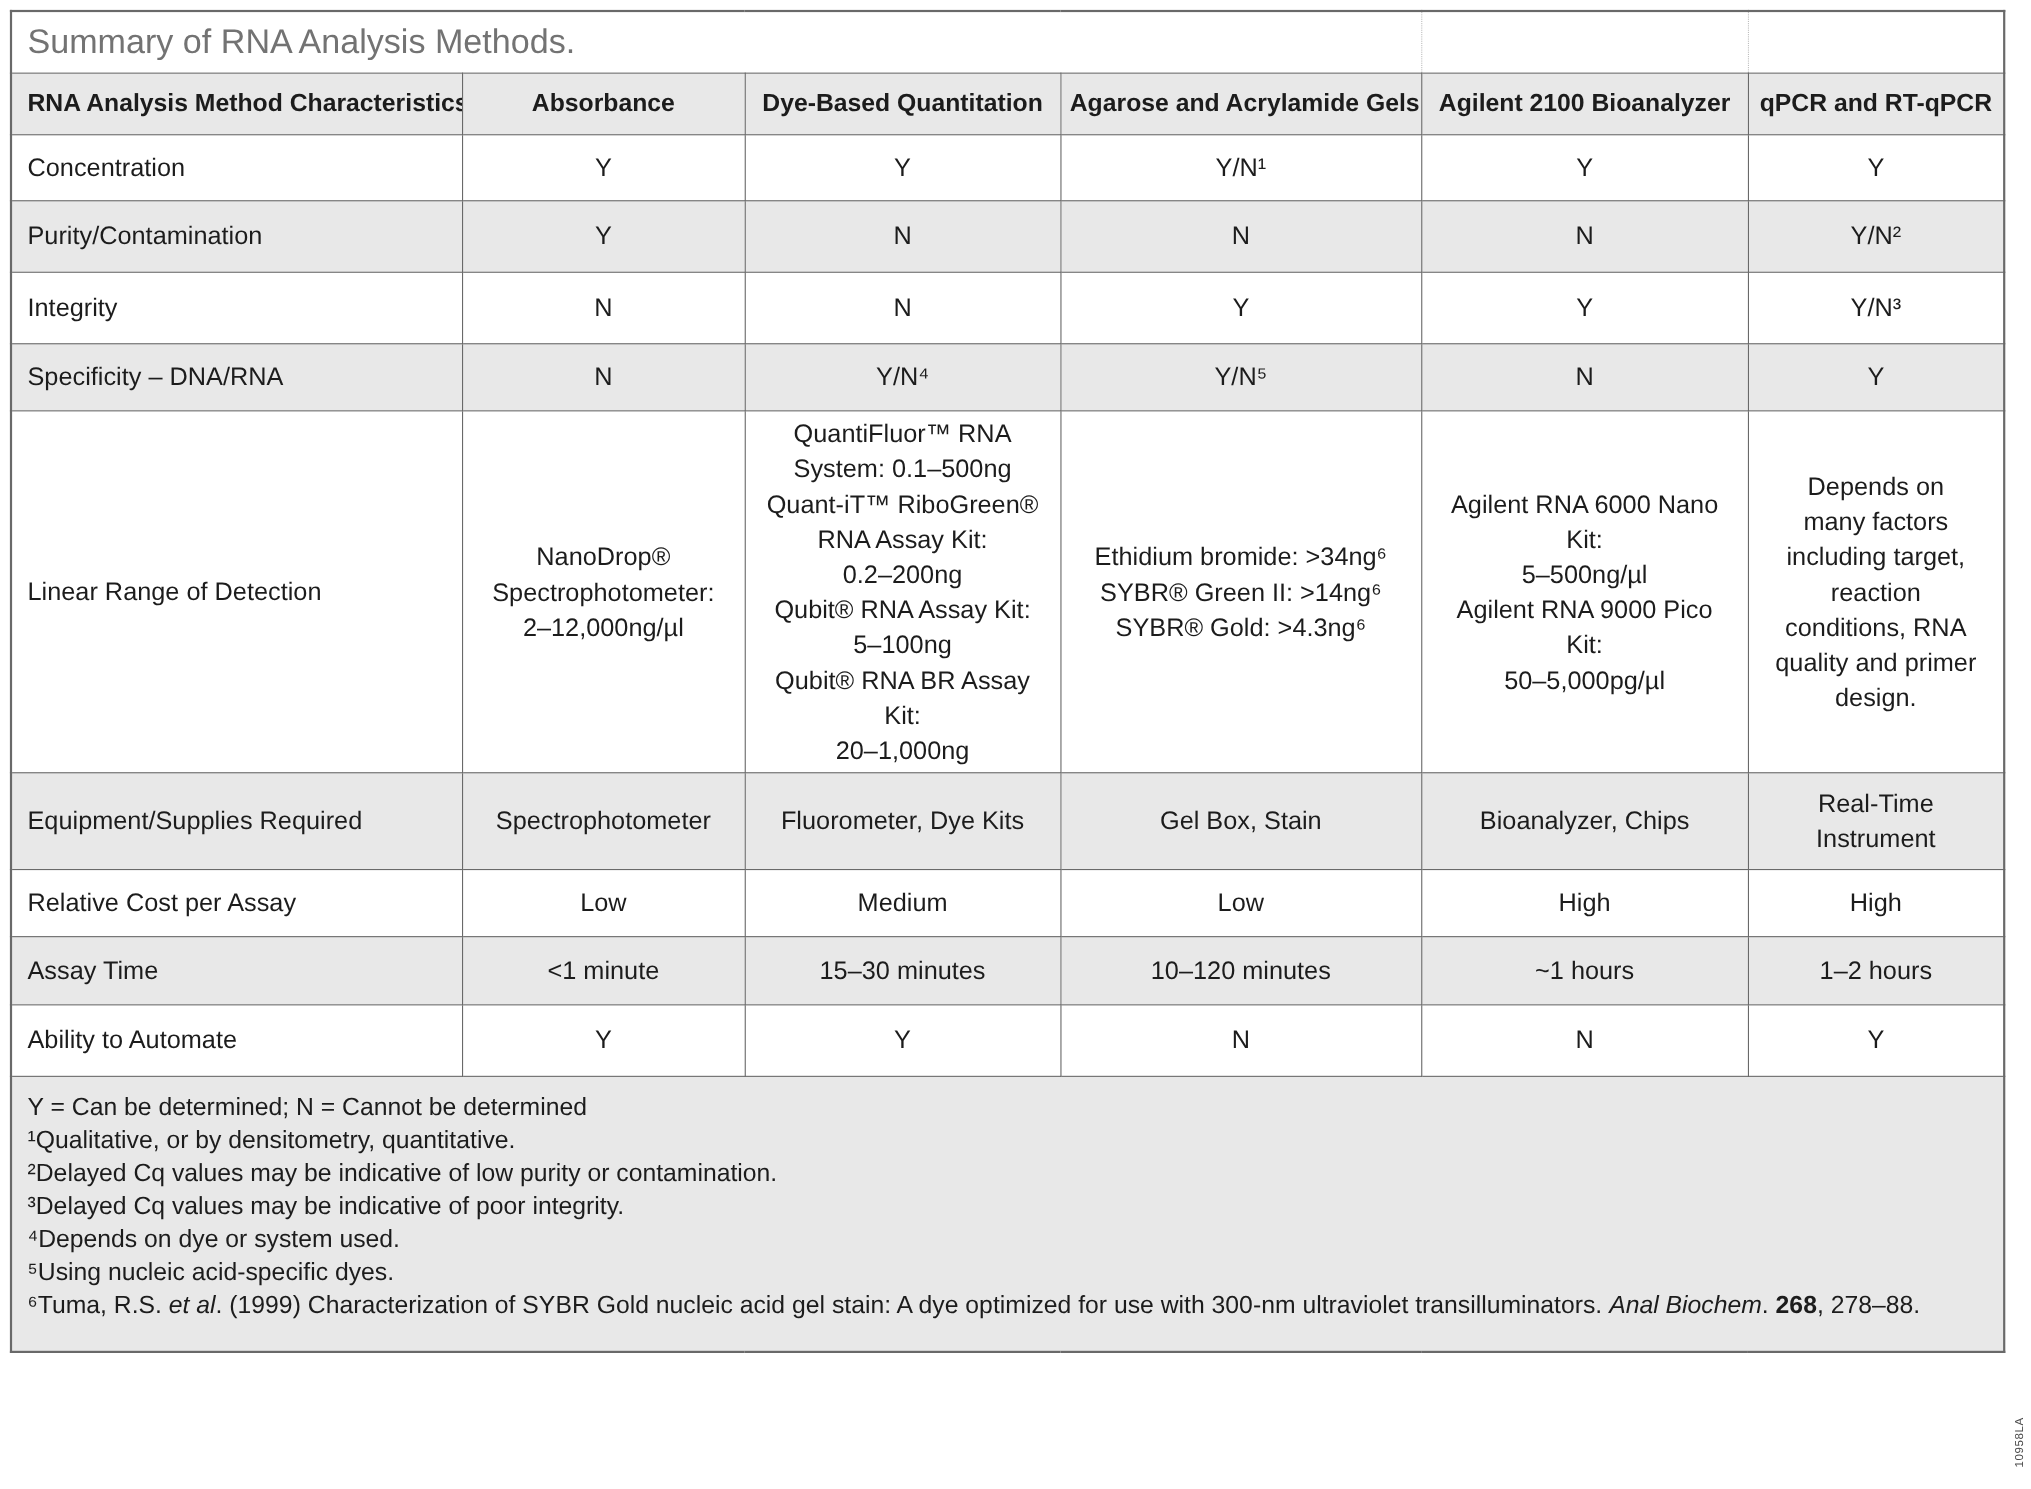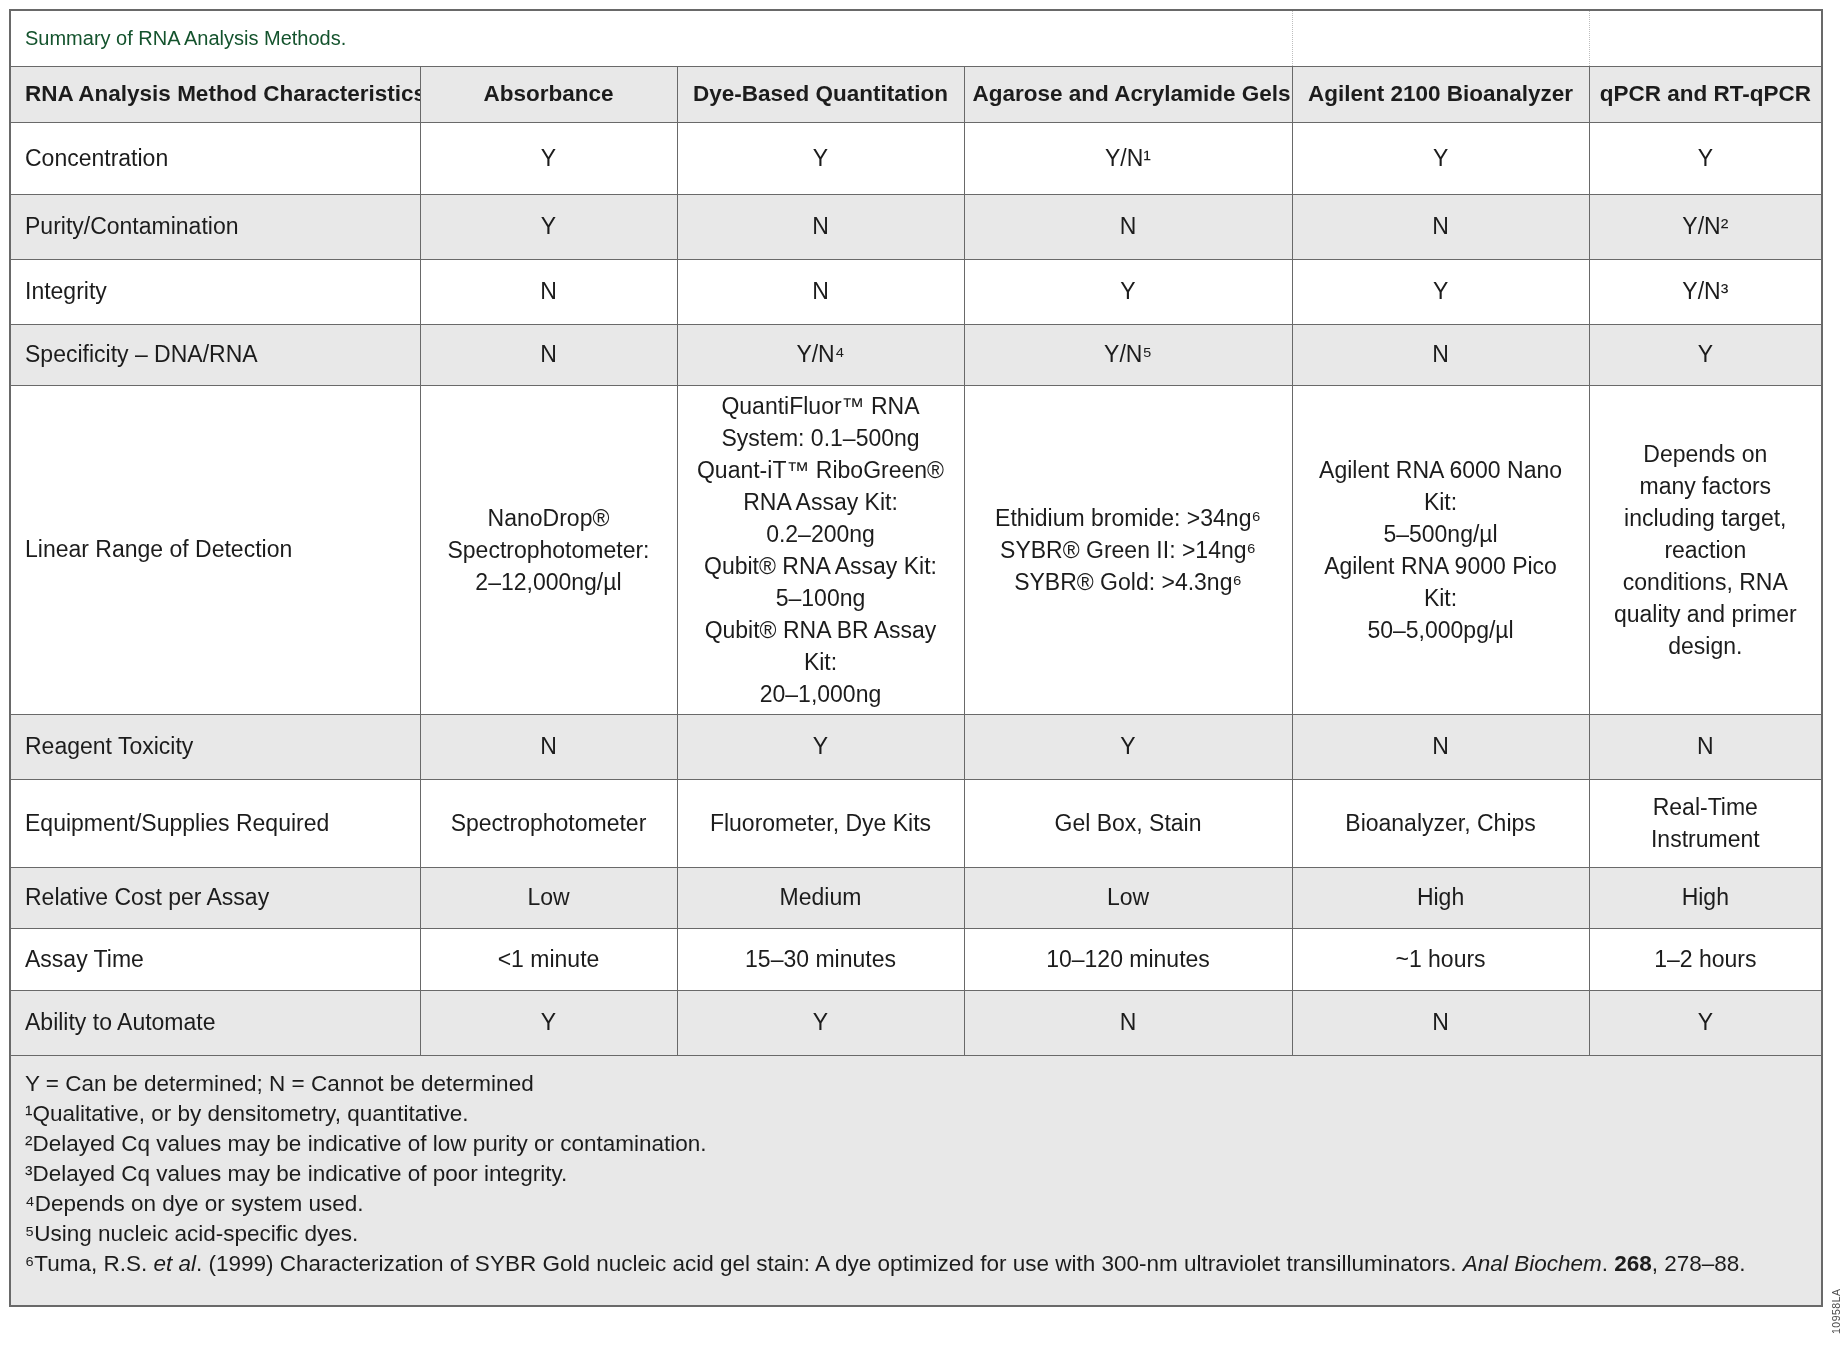--- a/index.html
+++ b/index.html
@@ -37,22 +37,22 @@
     overflow: hidden;
   }
 
   
   .title-row { height: 56px; }
   .title-cell {
     border: 0;
     background: #ffffff;
     text-align: left;
     padding-left: 14px;
-    font-size: 20px;
-    color: #14532d;
+    font-size: 31px;
+    color: #737373;
     white-space: nowrap;
   }
   .title-spacer {
     border: 0;
     border-left: 1px dotted var(--title-separator, #bdbdbd);
     background: #ffffff;
   }
 
   
   .header-row { height: 56px; }
@@ -124,21 +124,21 @@
       <tr class="header-row" id="header-row">
           <th>RNA Analysis Method Characteristics</th>
           <th>Absorbance</th>
           <th>Dye-Based Quantitation</th>
           <th>Agarose and Acrylamide Gels</th>
           <th>Agilent 2100 Bioanalyzer</th>
           <th>qPCR and RT-qPCR</th>
         </tr>
     </thead>
     <tbody id="table-body">
-        <tr style="height: 72px;">
+        <tr style="height: 60px;">
           <td class="label-cell">Concentration</td>
           <td>Y</td>
           <td>Y</td>
           <td>Y/N¹</td>
           <td>Y</td>
           <td>Y</td>
         </tr>
         <tr style="height: 65px;">
           <td class="label-cell">Purity/Contamination</td>
           <td>Y</td>
@@ -197,28 +197,20 @@
           </td>
           <td>
             <div class="line">Depends on</div>
             <div class="line">many factors</div>
             <div class="line">including target,</div>
             <div class="line">reaction</div>
             <div class="line">conditions, RNA</div>
             <div class="line">quality and primer</div>
             <div class="line">design.</div>
           </td>
-        </tr>
-        <tr style="height: 65px;">
-          <td class="label-cell">Reagent Toxicity</td>
-          <td>N</td>
-          <td>Y</td>
-          <td>Y</td>
-          <td>N</td>
-          <td>N</td>
         </tr>
         <tr style="height: 88px;">
           <td class="label-cell">Equipment/Supplies Required</td>
           <td>Spectrophotometer</td>
           <td>Fluorometer, Dye Kits</td>
           <td>Gel Box, Stain</td>
           <td>Bioanalyzer, Chips</td>
           <td>
             <div class="line">Real-Time</div>
             <div class="line">Instrument</div>

